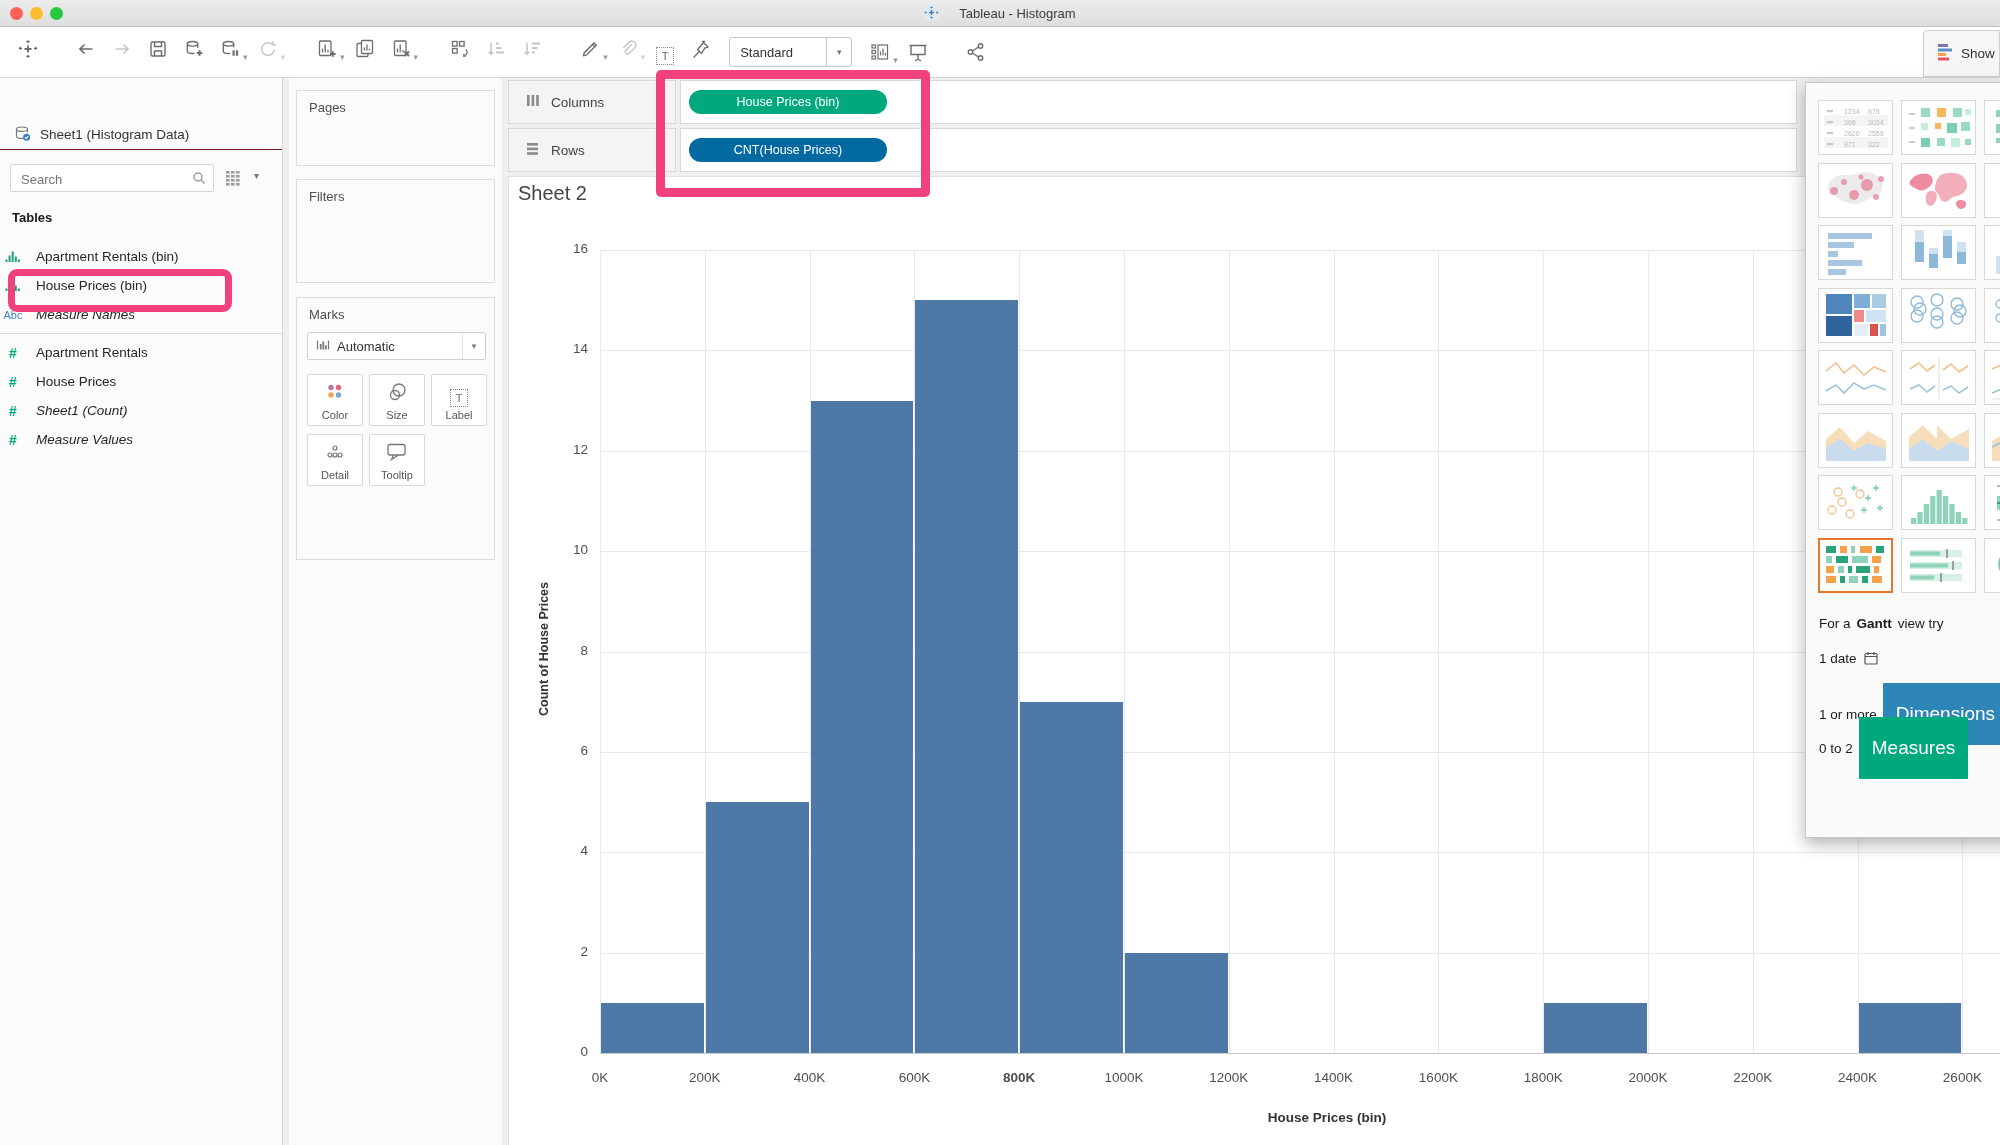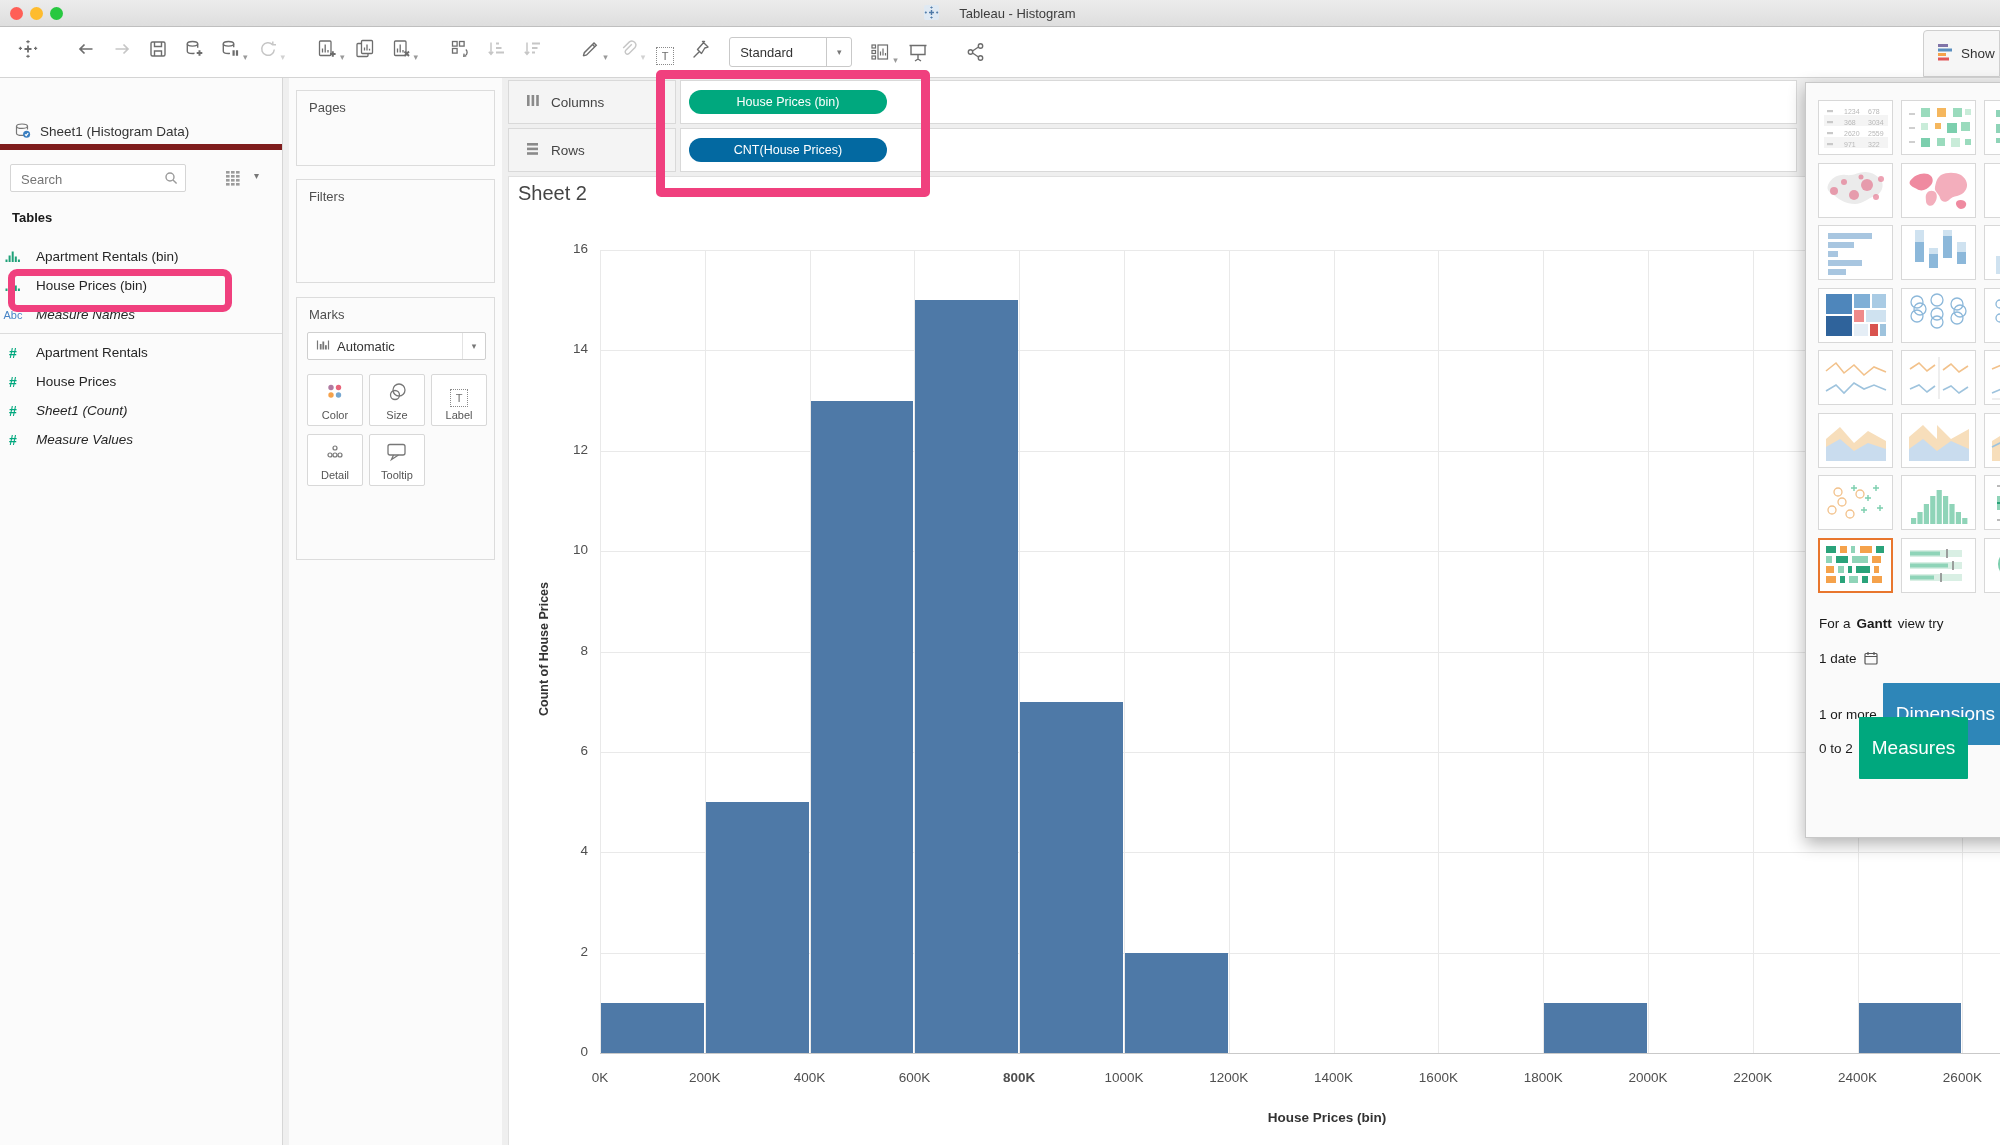--- a/index.html
+++ b/index.html
@@ -32,23 +32,23 @@
   
   .leftpane{position:absolute;left:0;top:78px;width:283px;height:1067px;background:#fbfbfb;
             border-right:1px solid #d6d6d6;box-sizing:border-box;}
   .tabbar{position:absolute;left:0;top:0;width:100%;height:40px;background:#f4f4f4;border-bottom:1px solid #d9d9d9;box-sizing:border-box;}
   .tab-data{position:absolute;left:0;top:0;width:92px;height:40px;background:#fbfbfb;border-right:1px solid #d9d9d9;
             box-sizing:border-box;display:flex;align-items:center;padding-left:16px;font-weight:bold;color:#1a1a1a;}
   .tab-analytics{position:absolute;left:92px;top:0;right:30px;height:40px;display:flex;align-items:center;
                  padding-left:20px;color:#444;}
   .tab-updown{position:absolute;right:8px;top:12px;}
   .connrow{position:absolute;left:0;top:41px;width:100%;height:31px;display:flex;align-items:center;gap:9px;
-           padding-left:14px;box-sizing:border-box;border-bottom:6px solid #7f1d1d;color:#333;font-size:13.5px;}
+           padding-left:14px;box-sizing:border-box;border-bottom:1px solid #7f1d1d;color:#333;font-size:13.5px;}
   .searchrow{position:absolute;left:0;top:86px;width:100%;height:32px;}
-  .searchbox{position:absolute;left:10px;top:0;width:176px;height:28px;border:1px solid #d5d5d5;border-radius:2px;
+  .searchbox{position:absolute;left:10px;top:0;width:204px;height:28px;border:1px solid #d5d5d5;border-radius:2px;
              background:#fff;box-sizing:border-box;}
   .searchbox input{border:0;outline:none;width:170px;height:24px;margin:1px 0 0 8px;font-size:13px;color:#444;
                    font-family:"Liberation Sans","DejaVu Sans",sans-serif;background:transparent;}
   .searchbox svg{position:absolute;right:6px;top:5px;}
   .gridicon{position:absolute;left:224px;top:5px;}
   .searchcaret{position:absolute;left:254px;top:6px;font-size:10px;color:#777;}
   .tableslabel{position:absolute;left:12px;top:132px;font-weight:bold;color:#1a1a1a;font-size:13px;}
   .fieldlist{position:absolute;left:0;top:164px;width:100%;}
   .field{display:flex;align-items:center;height:29px;gap:10px;font-size:13.5px;color:#262626;cursor:default;}
   .field .ficon{width:26px;display:flex;justify-content:center;flex:0 0 26px;}

